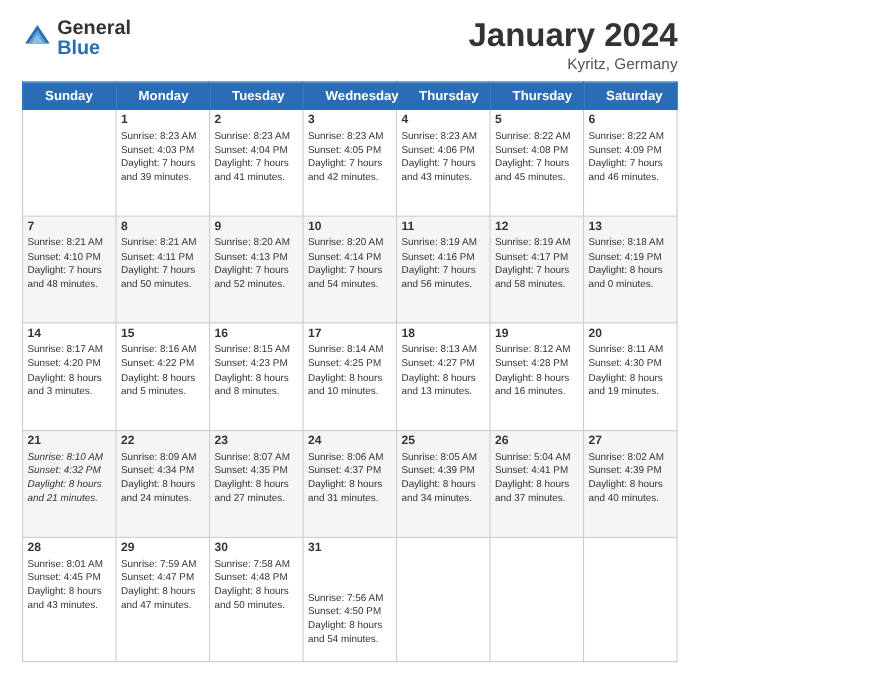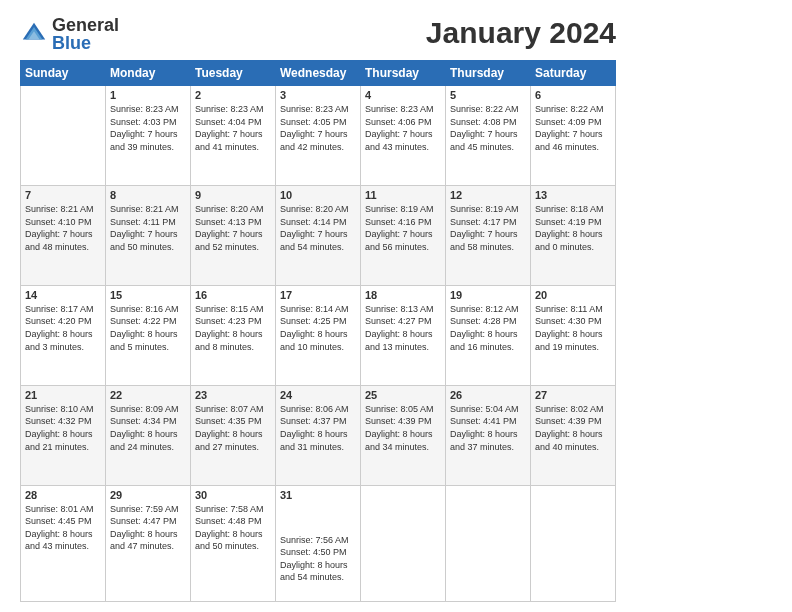--- a/index.html
+++ b/index.html
@@ -64,21 +64,21 @@
       flex: 1;
       border-collapse: collapse;
       width: 100%;
       table-layout: fixed;
     }
     .calendar th {
       background: #2a6db5;
       color: #fff;
       font-size: 12px;
       font-weight: bold;
-      padding: 5px 4px;
+      padding: 5px 20px;
       text-align: left;
       border: 1px solid #2a6db5;
     }
     .calendar td {
       border: 1px solid #ccc;
       vertical-align: top;
       padding: 3px 4px;
       font-size: 9.5px;
       color: #333;
       background: #fff;
@@ -113,20 +113,21 @@
         <polygon points="20,10 32,28 8,28" fill="#5a9fd4"></polygon>
         <polygon points="20,16 28,28 12,28" fill="#fff" opacity="0.3"></polygon>
       </svg>
       <div class="logo-text">
         <span class="logo-general">General</span>
         <span class="logo-blue">Blue</span>
       </div>
     </div>
     <div class="title-block">
       <div class="month-title">January 2024</div>
+      <div class="location">Kyritz, Germany</div>
     </div>
   </div>
 
   <table class="calendar">
     <thead>
       <tr>
         <th>Sunday</th>
         <th>Monday</th>
         <th>Tuesday</th>
         <th>Wednesday</th>
@@ -259,21 +260,21 @@
           <td>
             <span class="day-number">20</span>
             <div class="day-info" style="white-space: pre-line;">Sunrise: 8:11 AM
 Sunset: 4:30 PM
 Daylight: 8 hours and 19 minutes.</div>
           </td>
         </tr>
         <tr>
           <td>
             <span class="day-number">21</span>
-            <div class="day-info" style="white-space: pre-line;">Sunrise: 8:10 AM
+            <div class="day-info" style="white-space: pre-line; font-style: italic;">Sunrise: 8:10 AM
 Sunset: 4:32 PM
 Daylight: 8 hours and 21 minutes.</div>
           </td>
           <td>
             <span class="day-number">22</span>
             <div class="day-info" style="white-space: pre-line;">Sunrise: 8:09 AM
 Sunset: 4:34 PM
 Daylight: 8 hours and 24 minutes.</div>
           </td>
           <td>

